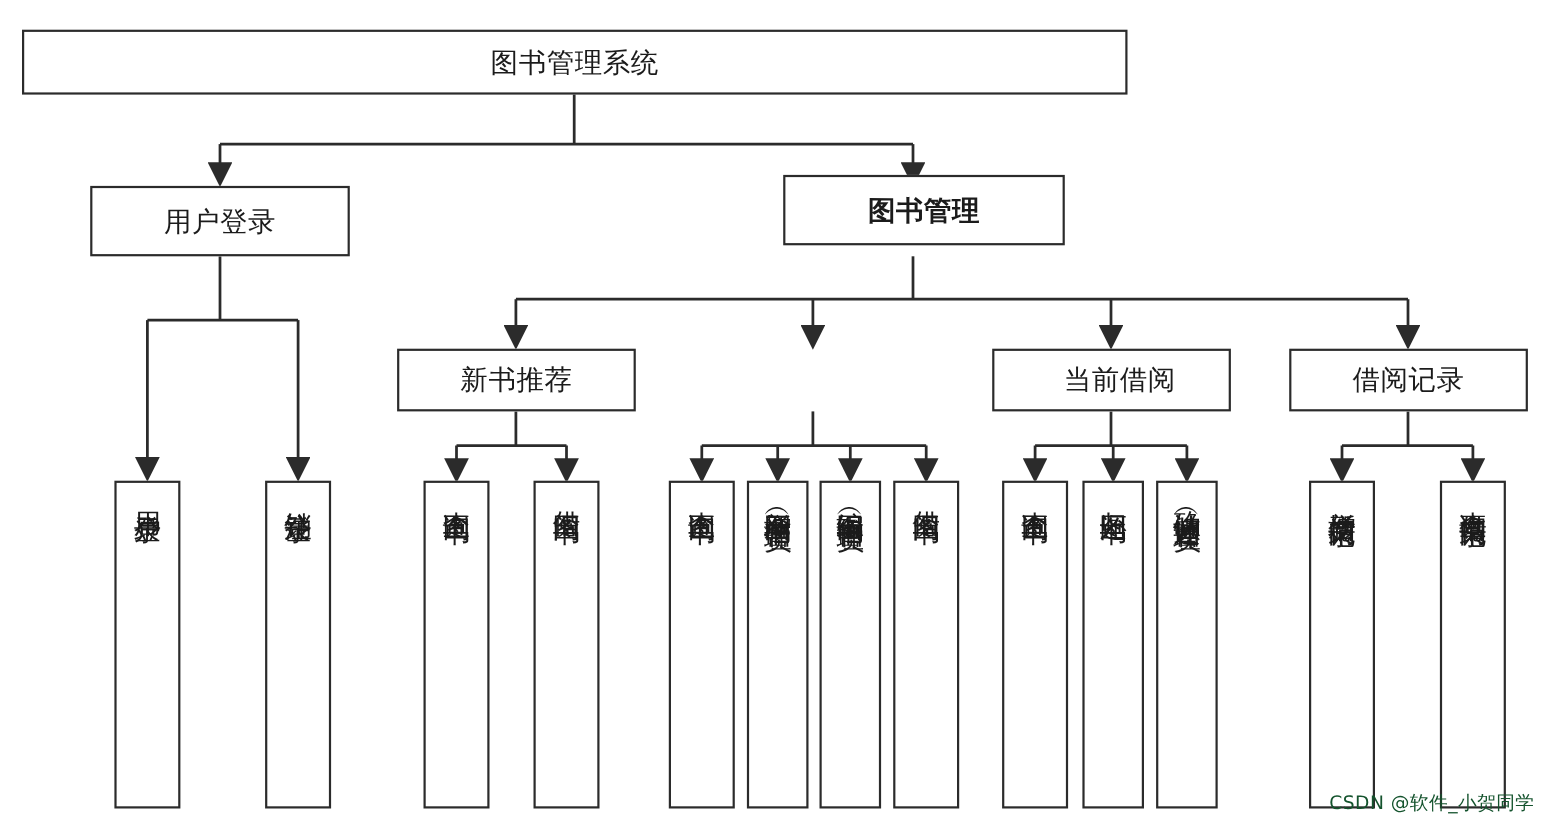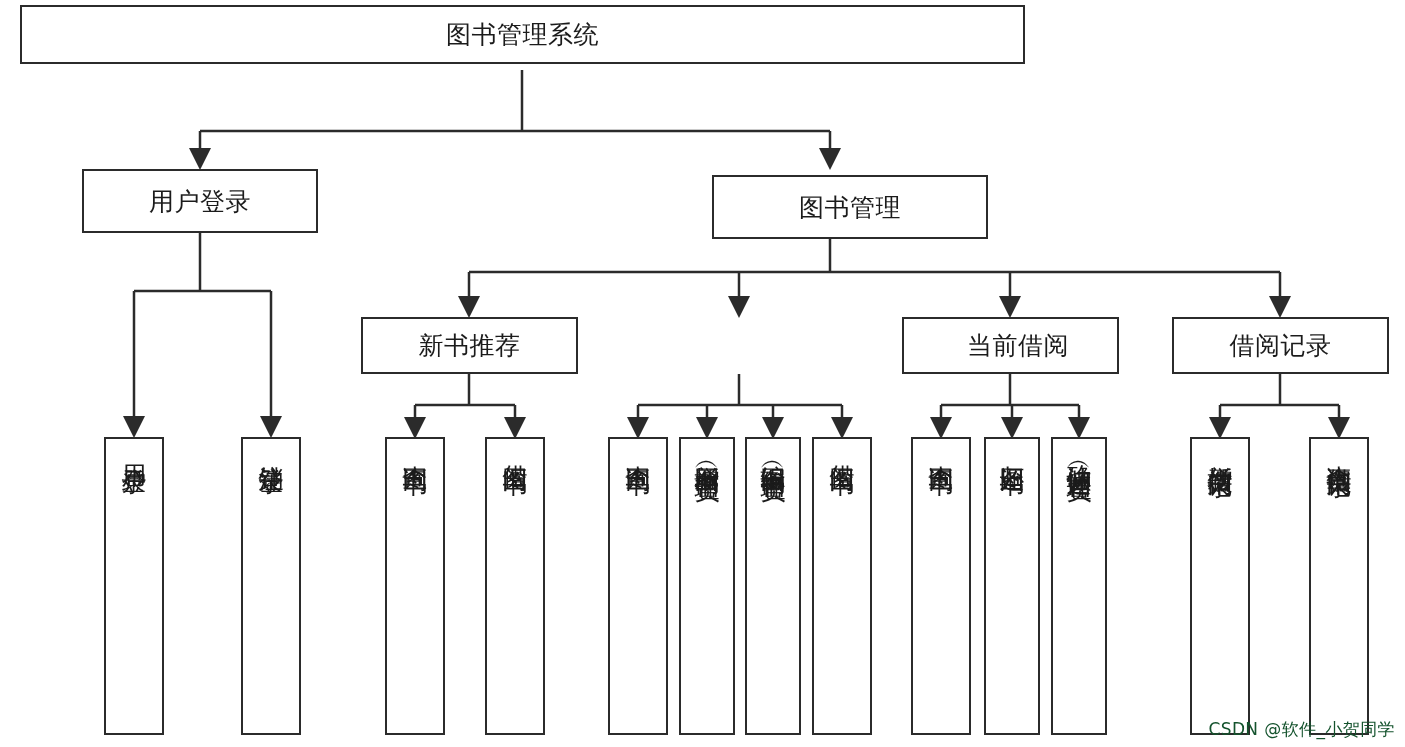--- a/index.html
+++ b/index.html
@@ -125,28 +125,28 @@
       <path d="M1079,405 L1079,419" marker-end="url(#arrowhead)"></path>
 
       <path d="M1280,374 L1280,405"></path>
       <path d="M1220,405 L1339,405"></path>
       <path d="M1220,405 L1220,419" marker-end="url(#arrowhead)"></path>
       <path d="M1339,405 L1339,419" marker-end="url(#arrowhead)"></path>
 
     </g>
   </svg>
 
-  <div class="node horiz root" style="left:20px; top:5px; width:1005px; height:59px;align-items:center;">
+  <div class="node horiz root" style="left:20px; top:27px; width:1005px; height:59px;align-items:center;">
     <span class="node-label">图书管理系统</span>
   </div>
 
   <div class="node horiz" style="left:82px; top:169px; width:236px; height:64px;">
     <span class="node-label">用户登录</span>
   </div>
-  <div class="node horiz" style="left:712px; top:175px; width:276px; height:64px;">
+  <div class="node horiz" style="left:712px; top:159px; width:256px; height:64px;font-weight:bold;">
     <span class="node-label">图书管理</span>
   </div>
 
   <div class="node horiz" style="left:361px; top:317px; width:217px; height:57px;">
     <span class="node-label">新书推荐</span>
   </div>
   <div class="node horiz" style="left:902px; top:317px; width:217px; height:57px;padding-left:15px;">
     <span class="node-label">当前借阅</span>
   </div>
   <div class="node horiz" style="left:1172px; top:317px; width:217px; height:57px;">

